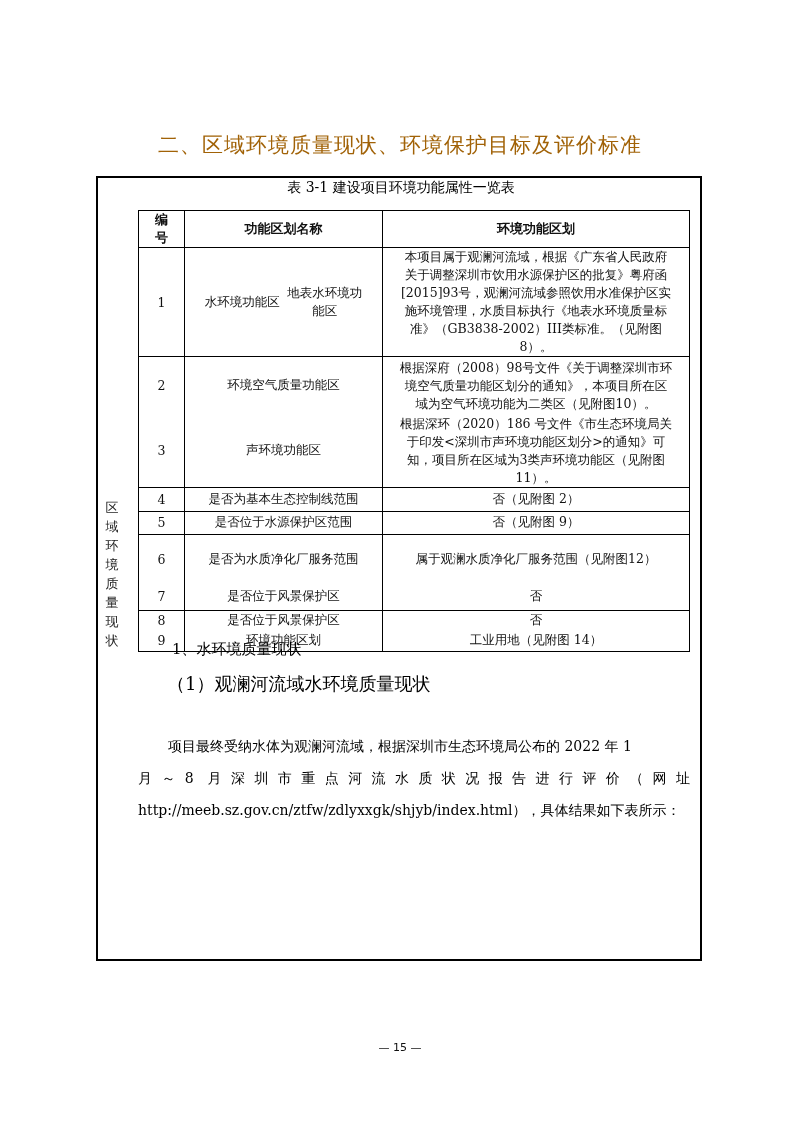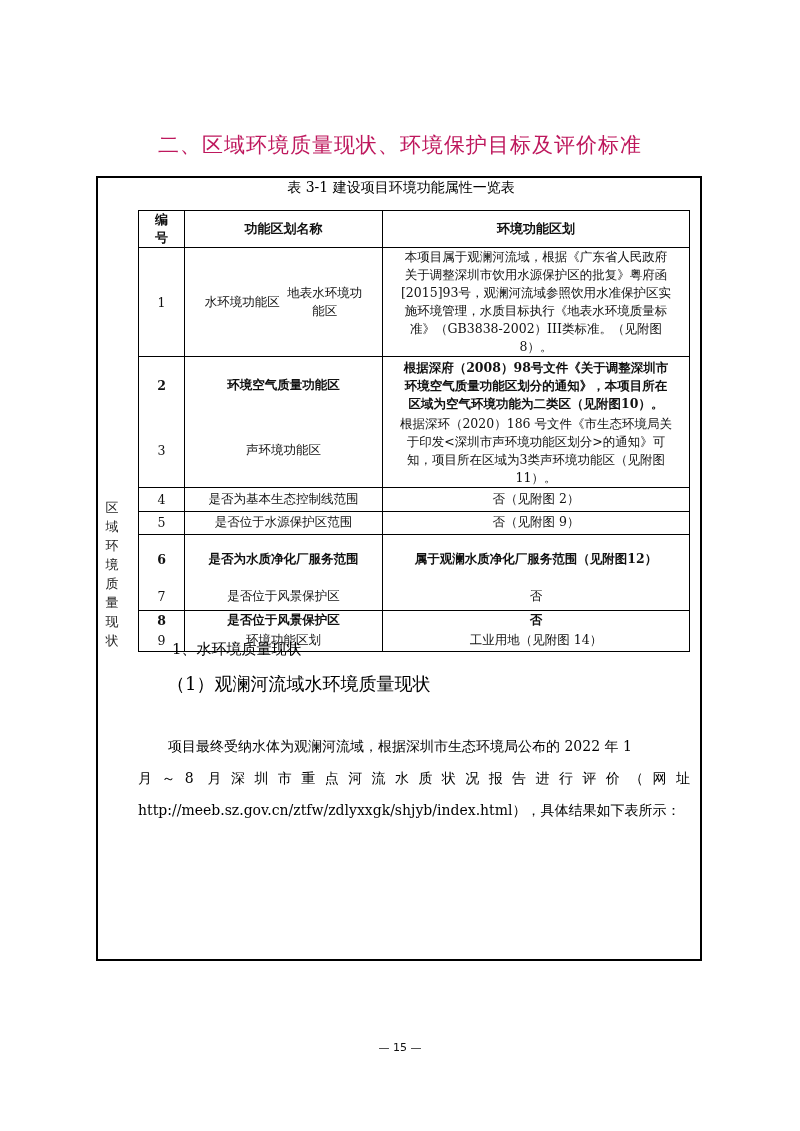--- a/index.html
+++ b/index.html
@@ -16,21 +16,21 @@
       color: #000;
     }
     .section-title {
       position: absolute;
       left: 0;
       top: 131px;
       width: 800px;
       text-align: center;
       font-size: 21px;
       letter-spacing: 1px;
-      color: #be185d;
+      color: #a16207;
     }
     .outer-box {
       position: absolute;
       left: 96px;
       top: 176px;
       width: 606px;
       height: 785px;
       border: 2px solid #000;
       box-sizing: border-box;
     }
@@ -87,21 +87,21 @@
     }
     .split-name {
       display: flex;
       justify-content: space-around;
       align-items: center;
       line-height: 18px;
     }
     .split-name div { width: 80px; text-align: center; }
 
     
-    tr.pair-top td { border-bottom: none; font-weight: bold; }
+    tr.pair-top td { border-bottom: none; }
     tr.pair-bottom td { border-top: none; }
 
     .heading-1 {
       position: absolute;
       left: 172px;
       top: 640px;
       font-size: 15px;
       font-weight: normal;
     }
     .heading-2 {

